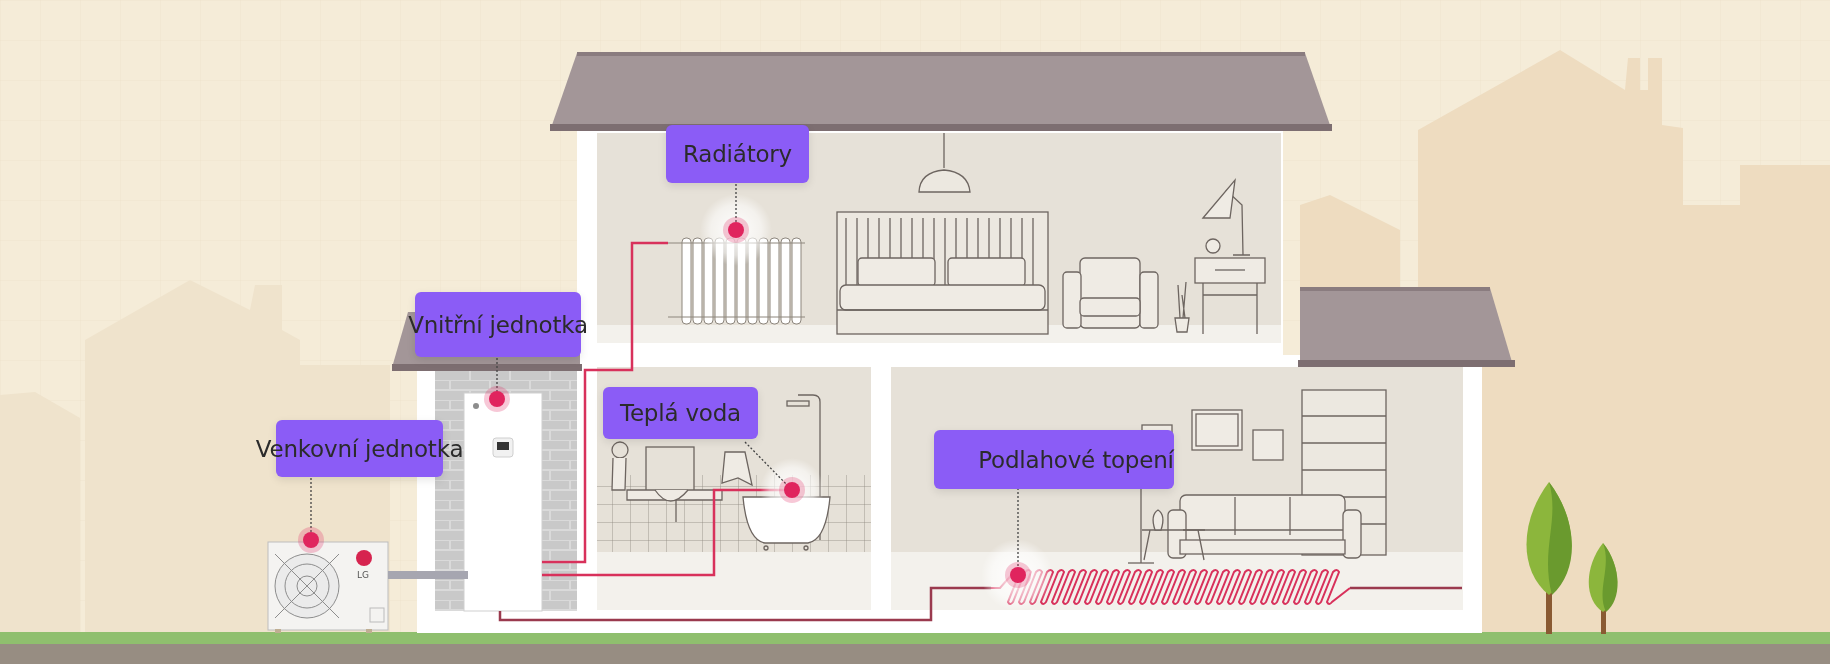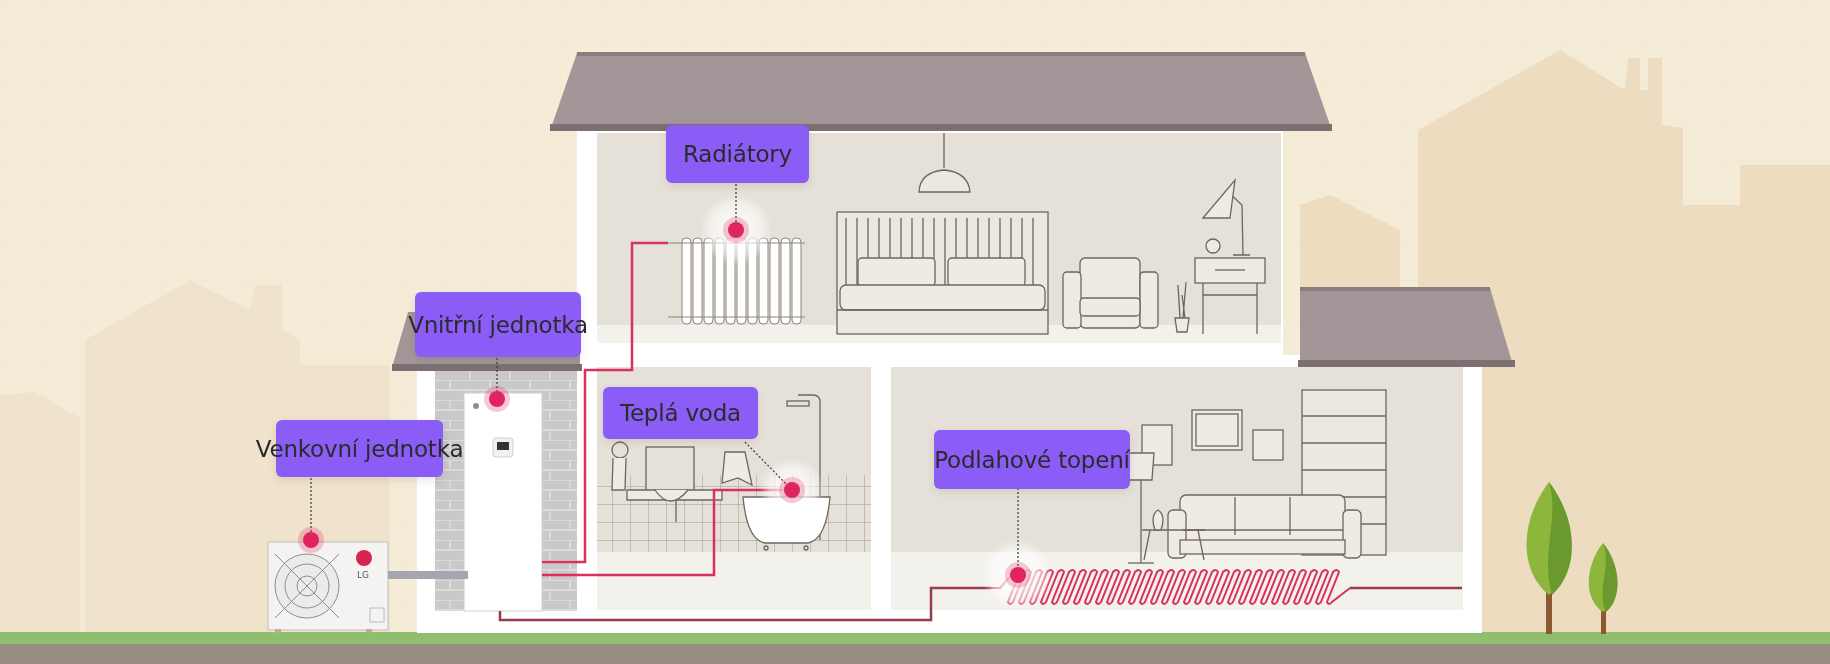--- a/index.html
+++ b/index.html
@@ -285,15 +285,15 @@
 </div>
 <div class="label" style="left:415px; top:292px; width:166px; height:65px;">
   <span>Vnitřní jednotka</span>
 </div>
 <div class="label" style="left:228px; top:420px; width:167px; height:57px;margin-left:48px;">
   <span>Venkovní jednotka</span>
 </div>
 <div class="label" style="left:603px; top:387px; width:155px; height:52px;">
   <span>Teplá voda</span>
 </div>
-<div class="label" style="left:934px; top:430px; width:196px; height:59px;">
+<div class="label" style="left:934px; top:430px; width:196px; height:59px;padding-left:44px;">
   <span>Podlahové topení</span>
 </div>
 
 </body></html>

